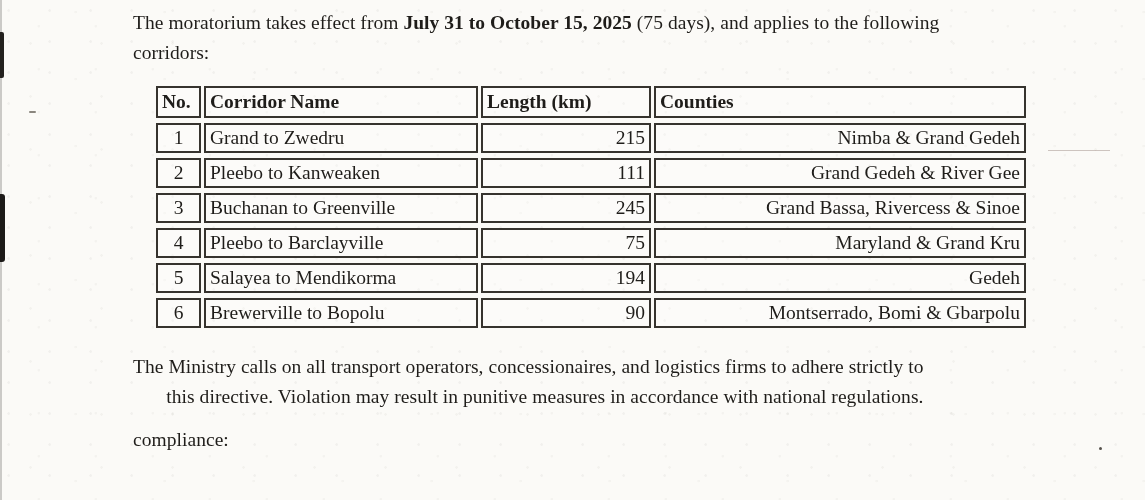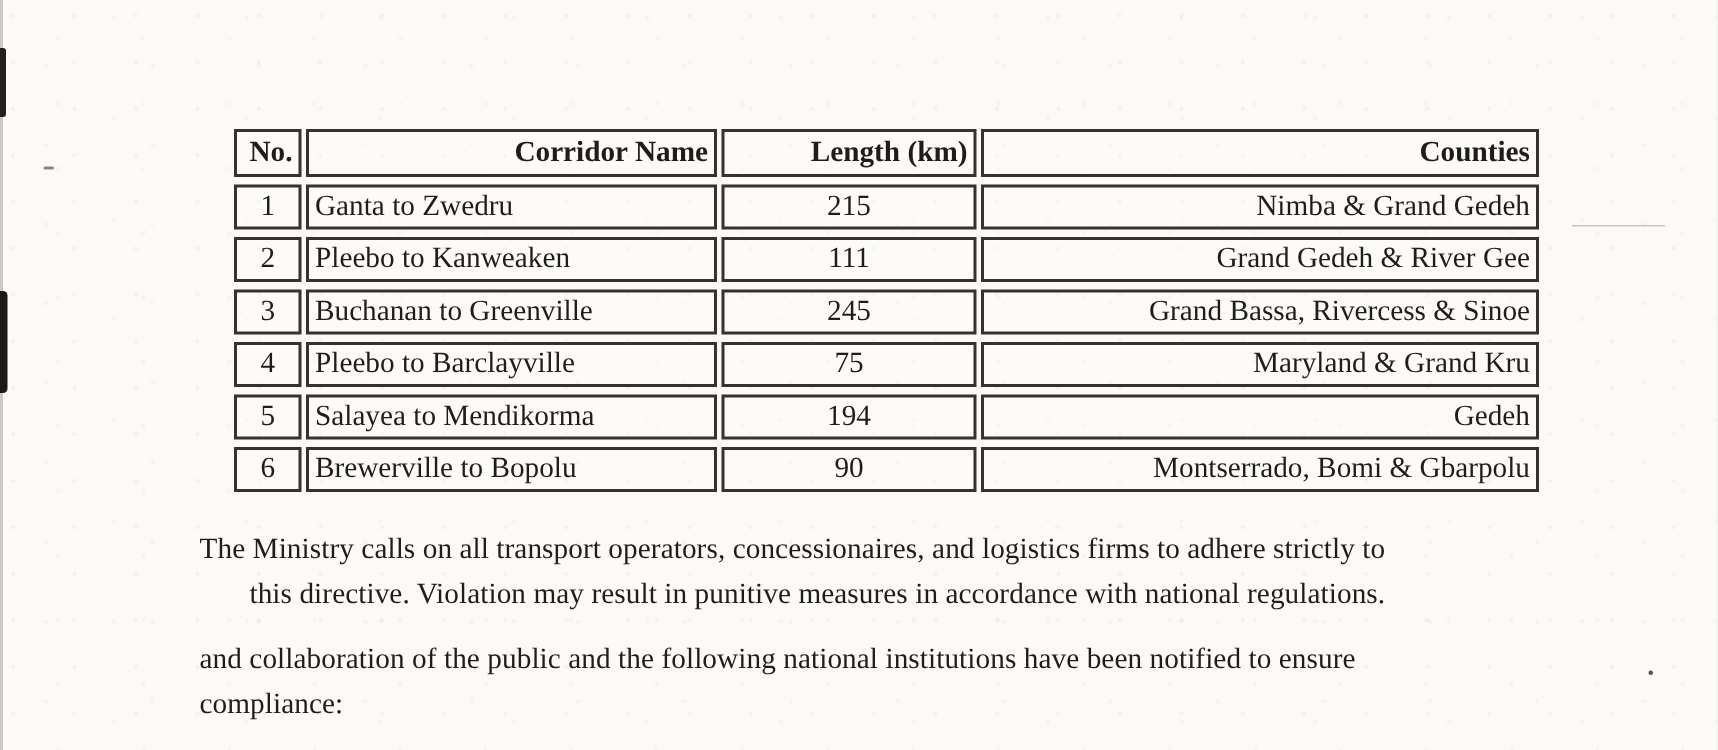--- a/index.html
+++ b/index.html
@@ -100,55 +100,59 @@
     border-spacing: 3px 5px;
     font-size: 19.5px;
   }
   table.corridors th,
   table.corridors td {
     border: 2px solid #36332e;
     padding: 0 4px;
     background: rgba(255,255,255,0.25);
     vertical-align: middle;
   }
-  table.corridors th { height: 28px; font-weight: bold; text-align: right; }
+  table.corridors th { height: 28px; font-weight: bold; text-align: left; }
   table.corridors td { height: 26px; }
   .c-no    { width: 33px;  text-align: center; }
   .c-name  { width: 262px; text-align: left; padding-left: 7px; }
-  .c-len   { width: 158px; text-align: center; }
+  .c-len   { width: 158px; text-align: right; }
   .c-count { width: 360px; text-align: right; padding-left: 8px; }
   th.c-name { text-align: center; padding-left: 4px; }
   th.c-count { text-align: center; padding-left: 4px; }
 </style>
 </head>
 <body>
 
 <div class="page">
 
   <div class="edge-strip"></div>
   <div class="edge-mark-1"></div>
   <div class="edge-mark-2"></div>
   <div class="dash-mark"></div>
   <div class="dot-mark"></div>
   <div class="scratch-mark"></div>
 
+  <p class="para intro">
+    <span class="line"><span>The moratorium takes effect from </span><b>July 31 to October 15, 2025</b><span> (75 days), and applies to the following</span></span>
+    <span class="line">corridors:</span>
+  </p>
 
   <table class="corridors">
     <thead>
       <tr>
         <th class="c-no">No.</th>
         <th class="c-name">Corridor Name</th>
         <th class="c-len">Length (km)</th>
         <th class="c-count">Counties</th>
       </tr>
     </thead>
     <tbody>
         <tr>
       <td class="c-no">1</td>
-      <td class="c-name">Ganta to Zwedru</td>
+      <td class="c-name">Grand to Zwedru</td>
       <td class="c-len">215</td>
       <td class="c-count">Nimba &amp; Grand Gedeh</td>
     </tr>
         <tr>
       <td class="c-no">2</td>
       <td class="c-name">Pleebo to Kanweaken</td>
       <td class="c-len">111</td>
       <td class="c-count">Grand Gedeh &amp; River Gee</td>
     </tr>
         <tr>
@@ -177,17 +181,16 @@
     </tr>
       </tbody>
   </table>
 
   <p class="para p2">
     <span class="line">The Ministry calls on all transport operators, concessionaires, and logistics firms to adhere strictly to</span>
     <span class="line">this directive. Violation may result in punitive measures in accordance with national regulations.</span>
   </p>
 
   <p class="para p3">
-    <span class="line">and collaboration of the public and the following national institutions have been notified to ensure</span>
     <span class="line">compliance:</span>
   </p>
 
 </div>
 
 </body></html>

